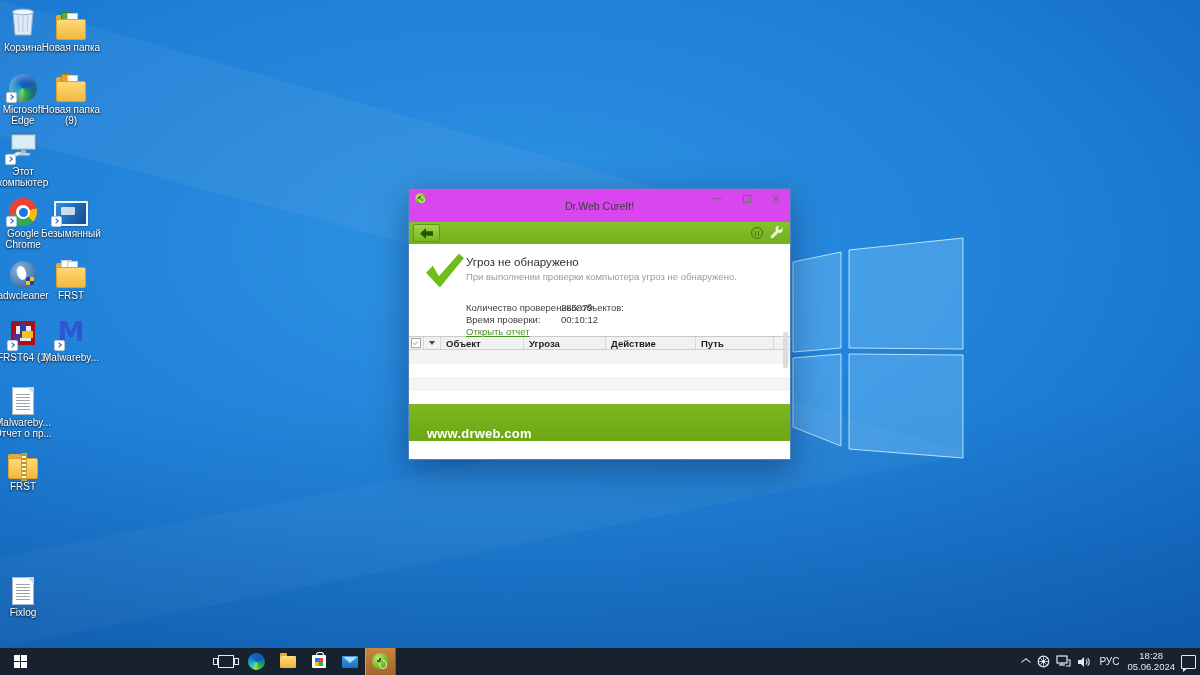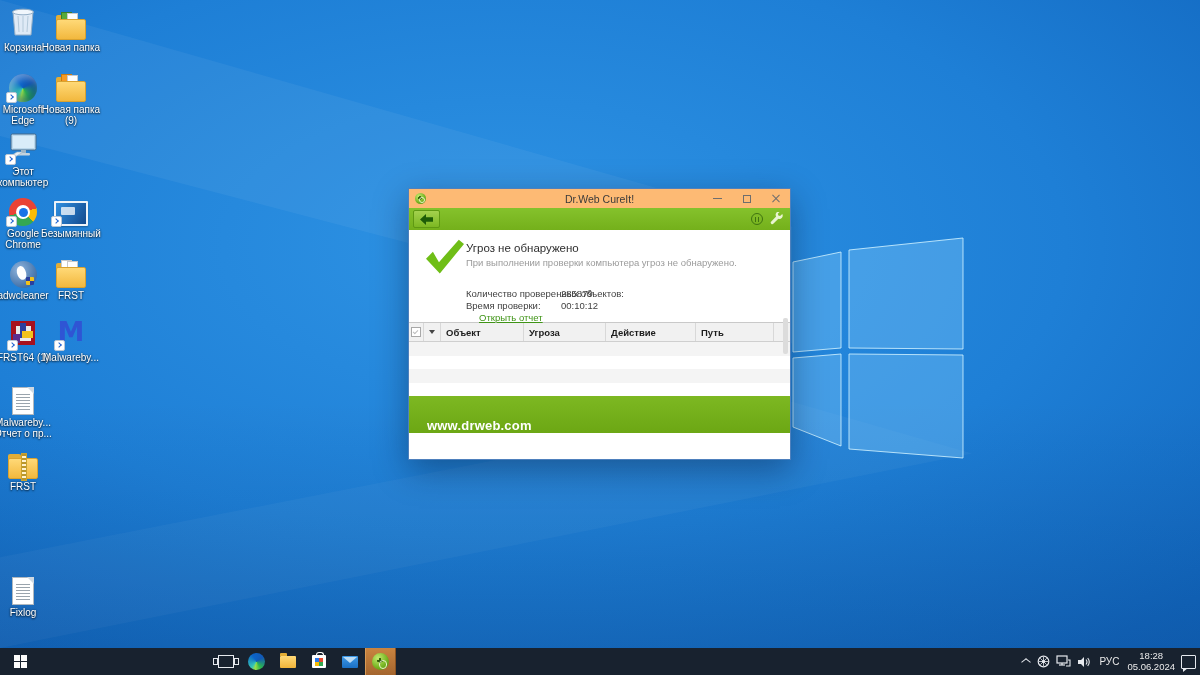--- a/index.html
+++ b/index.html
@@ -75,21 +75,21 @@
   .drweb-sphere::after{content:"";position:absolute;right:12%;bottom:8%;width:38%;height:38%;
     border:1.5px solid #e8f5c8;border-radius:50%}
   .drweb-sphere::before{content:"";position:absolute;left:28%;top:30%;width:34%;height:30%;
     background:radial-gradient(circle,#2f5c08 30%,transparent 32%),
       linear-gradient(#2f5c08,#2f5c08) 50% 0/2px 100% no-repeat,
       linear-gradient(#2f5c08,#2f5c08) 0 50%/100% 2px no-repeat;border-radius:50%}
 
   
   .app-window{position:absolute;left:408px;top:188px;width:383px;height:272px;background:#fff;
     border:1px solid #4e80bd;box-shadow:0 10px 32px rgba(0,20,50,.4);box-sizing:border-box;font-size:10px}
-  .titlebar{position:relative;height:19px;background:#fdba74;display:flex;align-items:center}
+  .titlebar{position:relative;height:33px;background:#d946ef;display:flex;align-items:center}
   .tb-logo{position:absolute;left:6px;top:4px;width:11px;height:11px}
   .tb-title{flex:1;text-align:center;font-size:10.5px;color:#3a3a3a}
   .tb-controls{position:absolute;right:0;top:0;height:19px;display:flex}
   .ctrl{width:29px;height:19px;display:flex;align-items:center;justify-content:center;position:relative}
   .g-min{width:9px;height:1px;background:#6e6e6e}
   .g-max{width:8px;height:8px;border:1px solid #6e6e6e;box-sizing:border-box}
   .g-x1,.g-x2{position:absolute;left:10px;top:9px;width:10px;height:1px;background:#6e6e6e}
   .g-x1{transform:rotate(45deg)} .g-x2{transform:rotate(-45deg)}
 
   .green-header{position:relative;height:22px;background:linear-gradient(#85c22c,#74b01b);
@@ -103,25 +103,25 @@
   .pause-ic::before,.pause-ic::after{content:"";position:absolute;top:2.5px;width:1.4px;height:5px;background:#3f7410}
   .pause-ic::before{left:3px}.pause-ic::after{right:3px}
 
   .content{position:relative;height:92px;background:#fff}
   .bigcheck{position:absolute;left:17px;top:8px}
   .res-title{position:absolute;left:57px;top:12px;font-size:11.5px;color:#2e2e2e}
   .res-sub{position:absolute;left:57px;top:27px;font-size:9.5px;color:#9b9b9b}
   .stat{position:absolute;left:57px;font-size:9.5px;color:#3f3f3f}
   .stat .sv{position:absolute;left:95px;top:0;white-space:nowrap}
   .s1{top:58px}.s2{top:70px}
-  .report-link{position:absolute;left:70px;top:82px;font-size:9.5px;color:#3f9416;
+  .report-link{position:absolute;left:57px;top:82px;font-size:9.5px;color:#3f9416;
     text-decoration:underline;cursor:pointer}
   .cs-thumb{position:absolute;right:2px;top:88px;width:5px;height:36px;background:#dcdcdc;border-radius:2px}
 
-  .thead{height:20px;background:#f1f1f1;border-top:1px solid #c9c9c9;border-bottom:1px solid #cfcfcf;
+  .thead{height:14px;background:#f1f1f1;border-top:1px solid #c9c9c9;border-bottom:1px solid #cfcfcf;
     display:flex;box-sizing:border-box;align-items:stretch}
   .th{border-right:1px solid #d8d8d8;display:flex;align-items:center;box-sizing:border-box;
     font-weight:bold;font-size:9.5px;color:#1d1d1d;padding-left:5px;overflow:hidden}
   .c-cb{width:15px;justify-content:center;padding-left:0}
   .c-ar{width:17px;justify-content:center;padding-left:0}
   .c1{width:83px}.c2{width:82px}.c3{width:90px}.c4{width:78px}
   .c-tail{flex:1;border-right:none}
   .cbx{width:8px;height:8px;border:1px solid #a8a8a8;background:#fff;position:relative}
   .cbx::before{content:"";position:absolute;left:1px;top:2px;width:4px;height:2px;
     border-left:1.5px solid #bdbdbd;border-bottom:1.5px solid #bdbdbd;transform:rotate(-45deg)}

